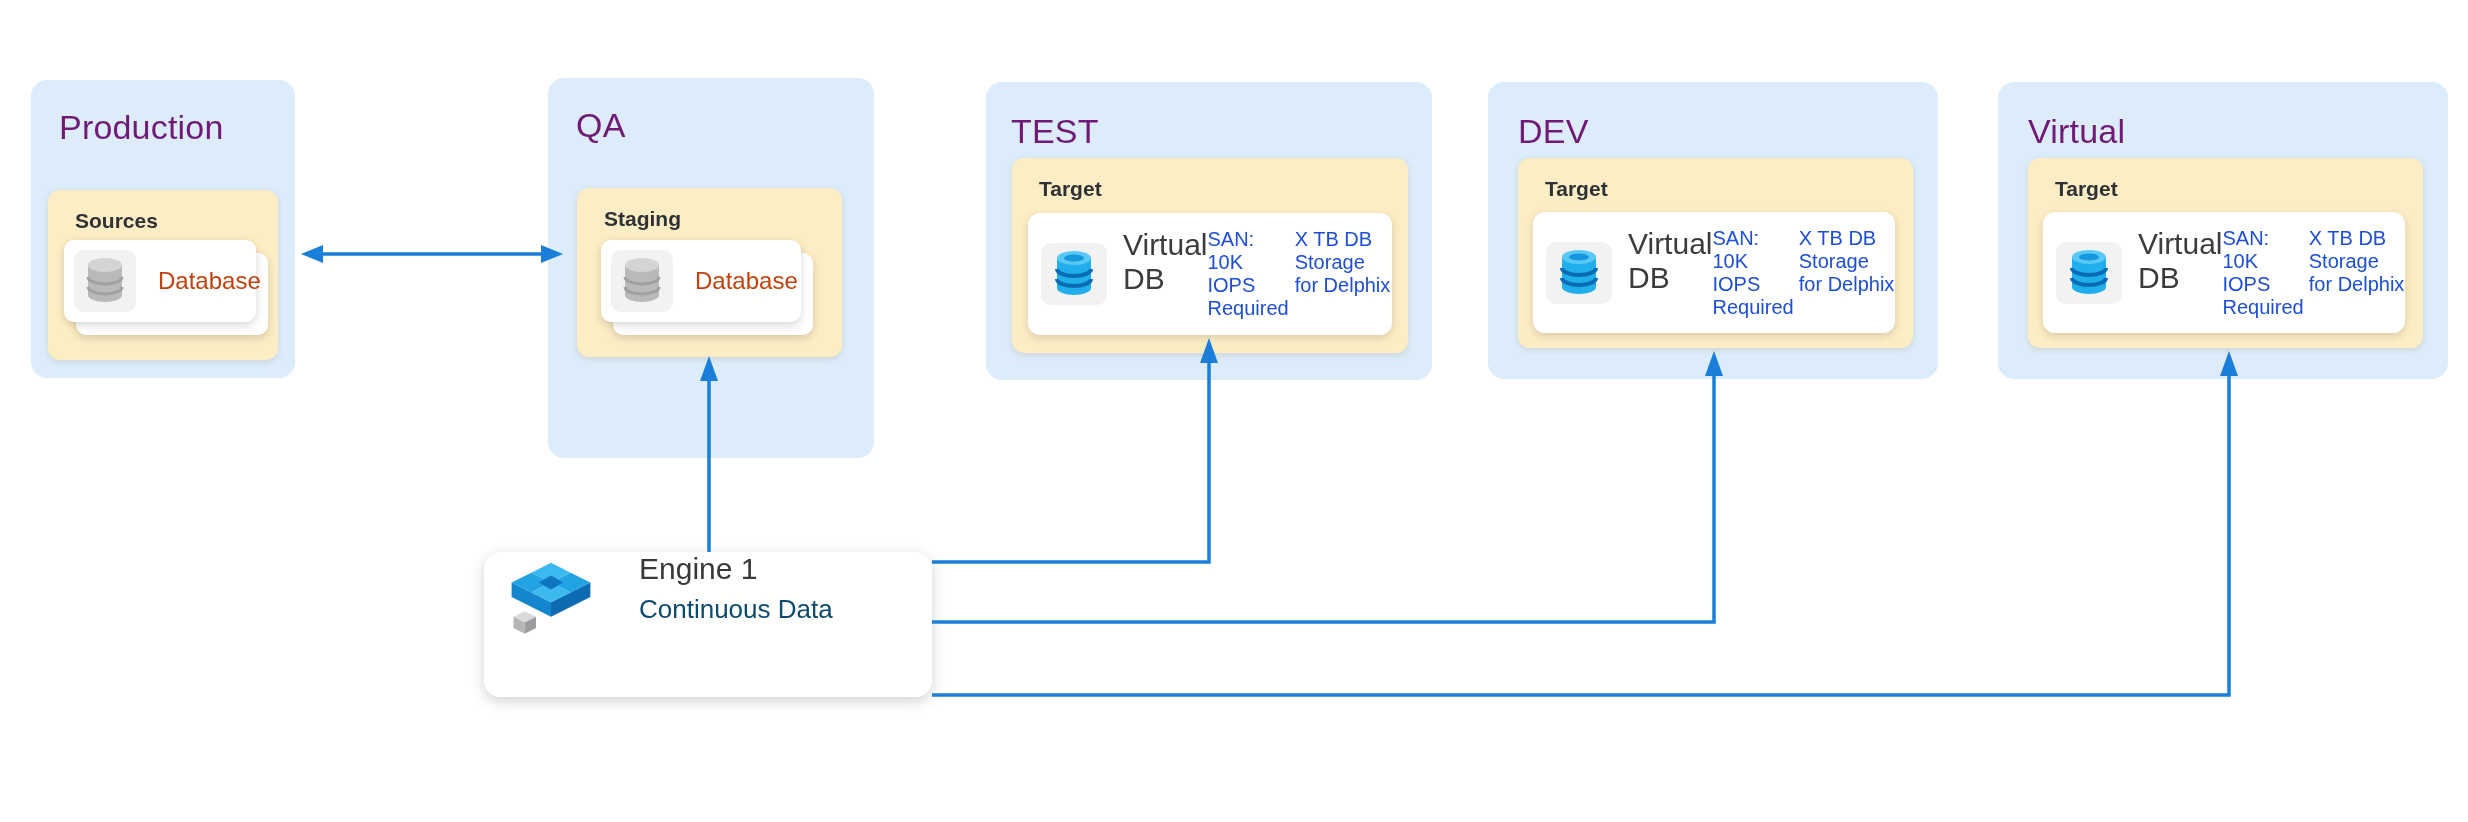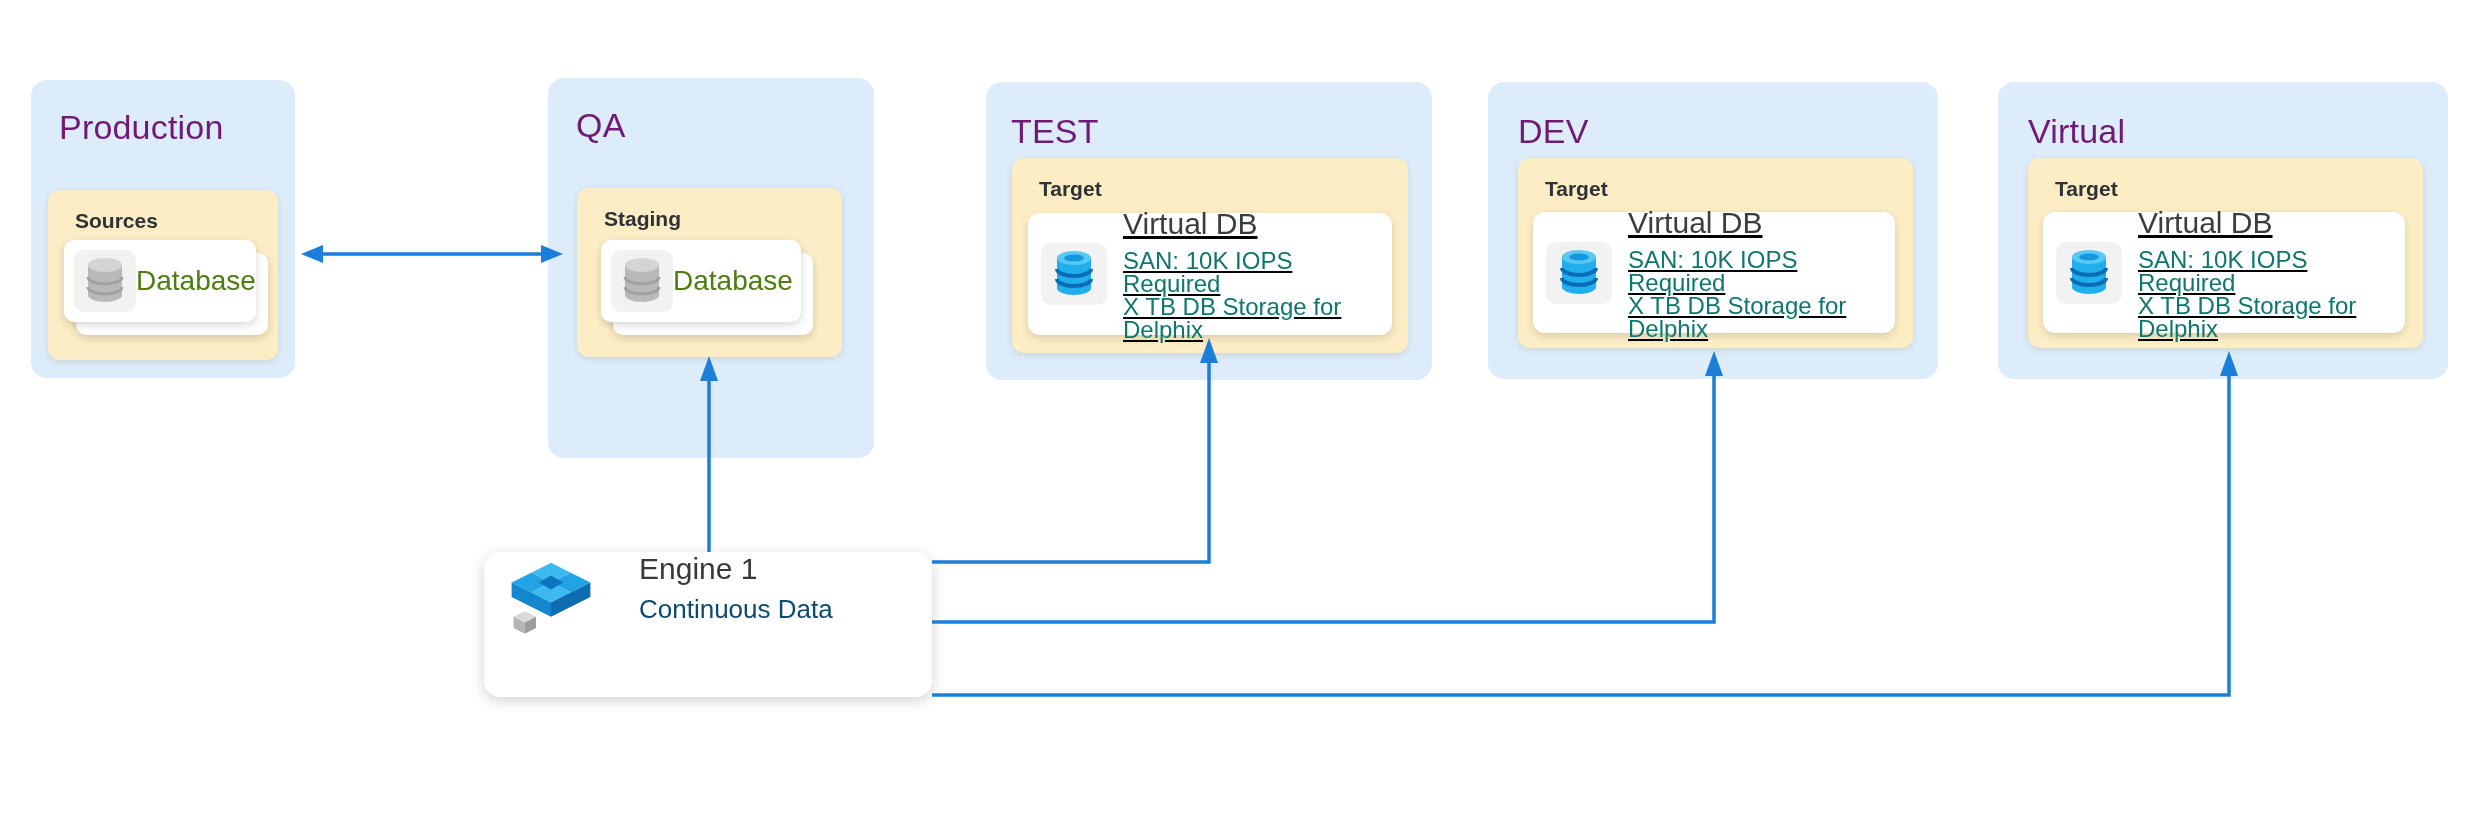--- a/index.html
+++ b/index.html
@@ -70,45 +70,46 @@
   .tile {
     background: #f2f2f3;
     border-radius: 10px;
     display: flex;
     align-items: center;
     justify-content: center;
     flex: 0 0 auto;
   }
   .db-card .tile { width: 62px; height: 62px; margin-left: 10px; }
   .db-label {
-    font-size: 28px;
-    color: #4d7c0f;
+    margin-left: 22px;
+    font-size: 24px;
+    color: #c2410c;
   }
 
   
   .vdb-card {
     position: absolute;
     background: #ffffff;
     border-radius: 12px;
     box-shadow: 0 3px 8px rgba(0,0,0,0.14);
     display: flex;
     align-items: center;
   }
   .vdb-card .tile { width: 66px; height: 62px; margin-left: 13px; }
-  .vdb-text { margin-left: 16px; display: flex; flex-direction: column; text-decoration: underline; }
+  .vdb-text { margin-left: 16px; display: flex; flex-direction: row; }
   .vdb-title {
     font-size: 30px;
     color: #3a3d40;
     margin: 0 0 8px 0;
     font-weight: 400;
   }
   .vdb-line {
-    font-size: 24px;
+    font-size: 20px;
     line-height: 23px;
-    color: #0f766e;
+    color: #1d4ed8;
   }
 
   
   .engine-card {
     position: absolute;
     left: 484px; top: 552px;
     width: 448px; height: 145px;
     background: #ffffff;
     border-radius: 16px;
     box-shadow: 0 4px 14px rgba(0,0,0,0.18);

